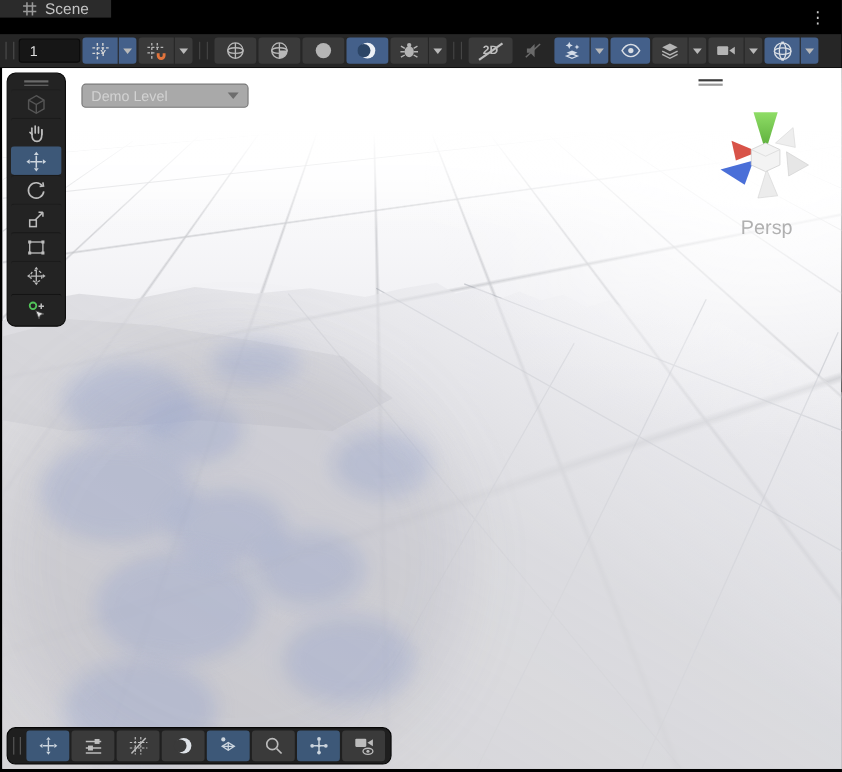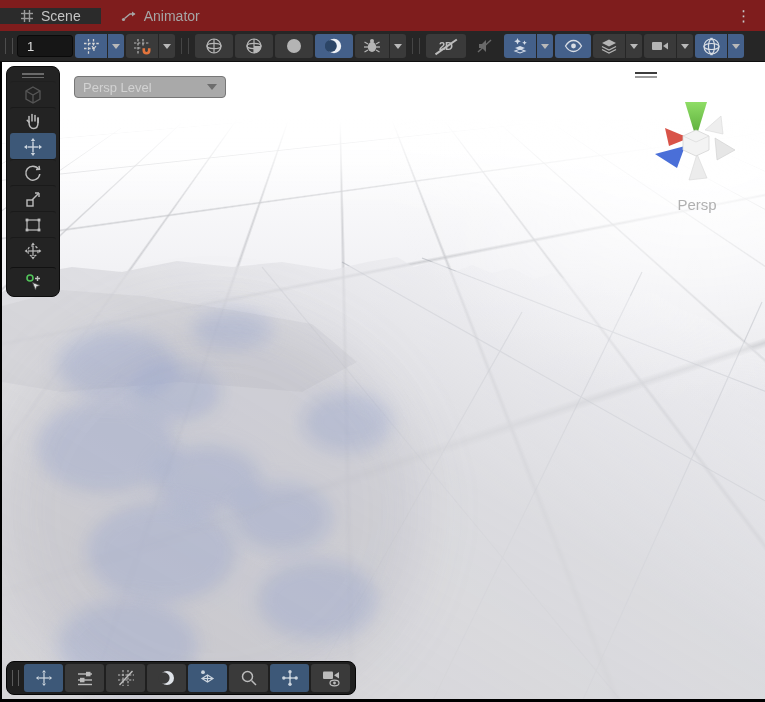--- a/index.html
+++ b/index.html
@@ -1,21 +1,21 @@
 <!DOCTYPE html>
 <html><head>
 <meta charset="utf-8">
 <style>
   * { margin:0; padding:0; box-sizing:border-box; }
   html,body { width:765px; height:702px; overflow:hidden; background:#000;
     font-family:"Liberation Sans", sans-serif; }
   .window { width:765px; height:702px; display:flex; flex-direction:column; background:#141414; }
 
   
-  .tabbar { height:31px; background:#7f1d1d; display:flex; align-items:center; position:relative; flex:0 0 31px; }
+  .tabbar { height:31px; background:#000000; display:flex; align-items:flex-start; position:relative; flex:0 0 31px;gap:31px; }
   .tab { display:flex; align-items:center; gap:7px; padding:0 20px; color:#a6a6a6; font-size:14px; cursor:default; }
   .tab.active { background:#2b2b2b; color:#c4c4c4; }
   .tab .ticon { display:flex; align-items:center; }
   .kebab { position:absolute; right:8px; top:0; height:31px; display:flex; align-items:center; color:#c8c8c8; font-size:15px; padding:0 6px; }
 
   
   .toolbar { height:31px; background:#262626; border-bottom:1px solid #0e0e0e; display:flex; align-items:center; padding:0 3px; gap:2px; flex:0 0 31px; }
   .vhandle { width:8px; height:16px; border-left:1px solid #4d4d4d; border-right:1px solid #4d4d4d; margin:0 2px; }
   .num-input { width:56px; height:22px; background:#161616; border:1px solid #0a0a0a; border-radius:3px; color:#dedede; font-size:13px; padding:0 0 0 9px; font-family:"Liberation Sans",sans-serif; outline:none; }
   .tbtn { height:24px; min-width:34px; background:#3a3a3a; border-radius:3px; display:flex; align-items:center; justify-content:center; position:relative; }
@@ -59,21 +59,21 @@
   .demo-dd { position:absolute; left:72px; top:14px; width:152px; height:22px; background:rgba(163,163,163,.93);
     border:1px solid #777; border-radius:4px; display:flex; align-items:center; justify-content:space-between; padding:0 8px; }
   .demo-dd span { color:#d2d2d2; font-size:13px; }
   .demo-dd .dd-caret { width:0; height:0; border-left:5px solid transparent; border-right:5px solid transparent; border-top:6px solid #6d6d6d; }
 
   .ov-handle { position:absolute; right:108px; top:10px; width:22px; display:flex; flex-direction:column; gap:2px; }
   .ov-handle i { display:block; height:2px; background:#3c3c3c; }
   .ov-handle i:last-child { background:#9a9a9a; }
 
   .gizmo-wrap { position:absolute; right:20px; top:30px; width:96px; text-align:center; }
-  .persp-label { margin-top:4px; color:#a3a3a3; font-size:15px; opacity:.85; }
+  .persp-label { margin-top:4px; color:#a3a3a3; font-size:18px; opacity:.85; }
 
   .bottom-rail { position:absolute; left:4px; bottom:4px; height:34px; background:#1f1f1f; border:1px solid #060606; border-radius:8px; display:flex; align-items:center; gap:2px; padding:0 5px; }
   .bhandle { width:7px; height:16px; border-left:1px solid #5a5a5a; border-right:1px solid #5a5a5a; margin-right:3px; }
   .btool { width:39px; height:28px; background:#3a3a3a; border-radius:3px; display:flex; align-items:center; justify-content:center; }
   .btool.sel { background:#3d5878; }
 </style>
 </head>
 <body>
 
 <div class="window">
@@ -84,32 +84,20 @@
         <svg width="14" height="14" viewBox="0 0 14 14">
             <g stroke="#9a9a9a" stroke-width="1.4">
           <line x1="4.5" y1="1" x2="4.5" y2="13"></line>
               <line x1="9.5" y1="1" x2="9.5" y2="13"></line>
           <line x1="1" y1="4.5" x2="13" y2="4.5"></line>
               <line x1="1" y1="9.5" x2="13" y2="9.5"></line>
             </g>
           </svg>
       </span>
       <span>Scene</span>
-    </div>
-    <div class="tab">
-      <span class="ticon">
-        <svg width="16" height="12" viewBox="0 0 16 12">
-            <g stroke="#a6a6a6" stroke-width="1.4" fill="none">
-          <circle cx="2.5" cy="9.5" r="1.6" fill="#a6a6a6" stroke="none"></circle>
-          <path d="M3.5 8.5 L9 4 L13.5 4"></path>
-              <path d="M11 1.5 L14.5 4 L11 6.5" fill="#a6a6a6" stroke="none"></path>
-            </g>
-          </svg>
-      </span>
-      <span>Animator</span>
     </div>
     <div class="kebab">
         <span>⋮</span>
       </div>
   </div>
 
   <div class="toolbar">
     <div class="vhandle"></div>
 
     <input class="num-input" value="1" style="">
@@ -423,21 +411,21 @@
           <svg width="20" height="20" viewBox="0 0 20 20" fill="none">
             <circle cx="7" cy="6" r="3" stroke="#52c45a" stroke-width="1.6"></circle>
             <path d="M14.5 4 v5 M12 6.5 h5" stroke="#bcbcbc" stroke-width="1.4"></path>
             <path d="M9.5 10.5 L12.5 18 L13.6 14.6 L17 13.4 Z" fill="#e2e2e2" stroke="#4a4a4a" stroke-width="0.8"></path>
             </svg>
         </span>
       </div>
     </div>
 
     <div class="demo-dd">
-      <span>Persp Level</span>
+      <span>Demo Level</span>
       <span class="dd-caret"></span>
     </div>
 
     <div class="ov-handle">
         <i></i>
         <i></i>
       </div>
 
     <div class="gizmo-wrap">
       <svg width="96" height="96" viewBox="0 0 96 96">

